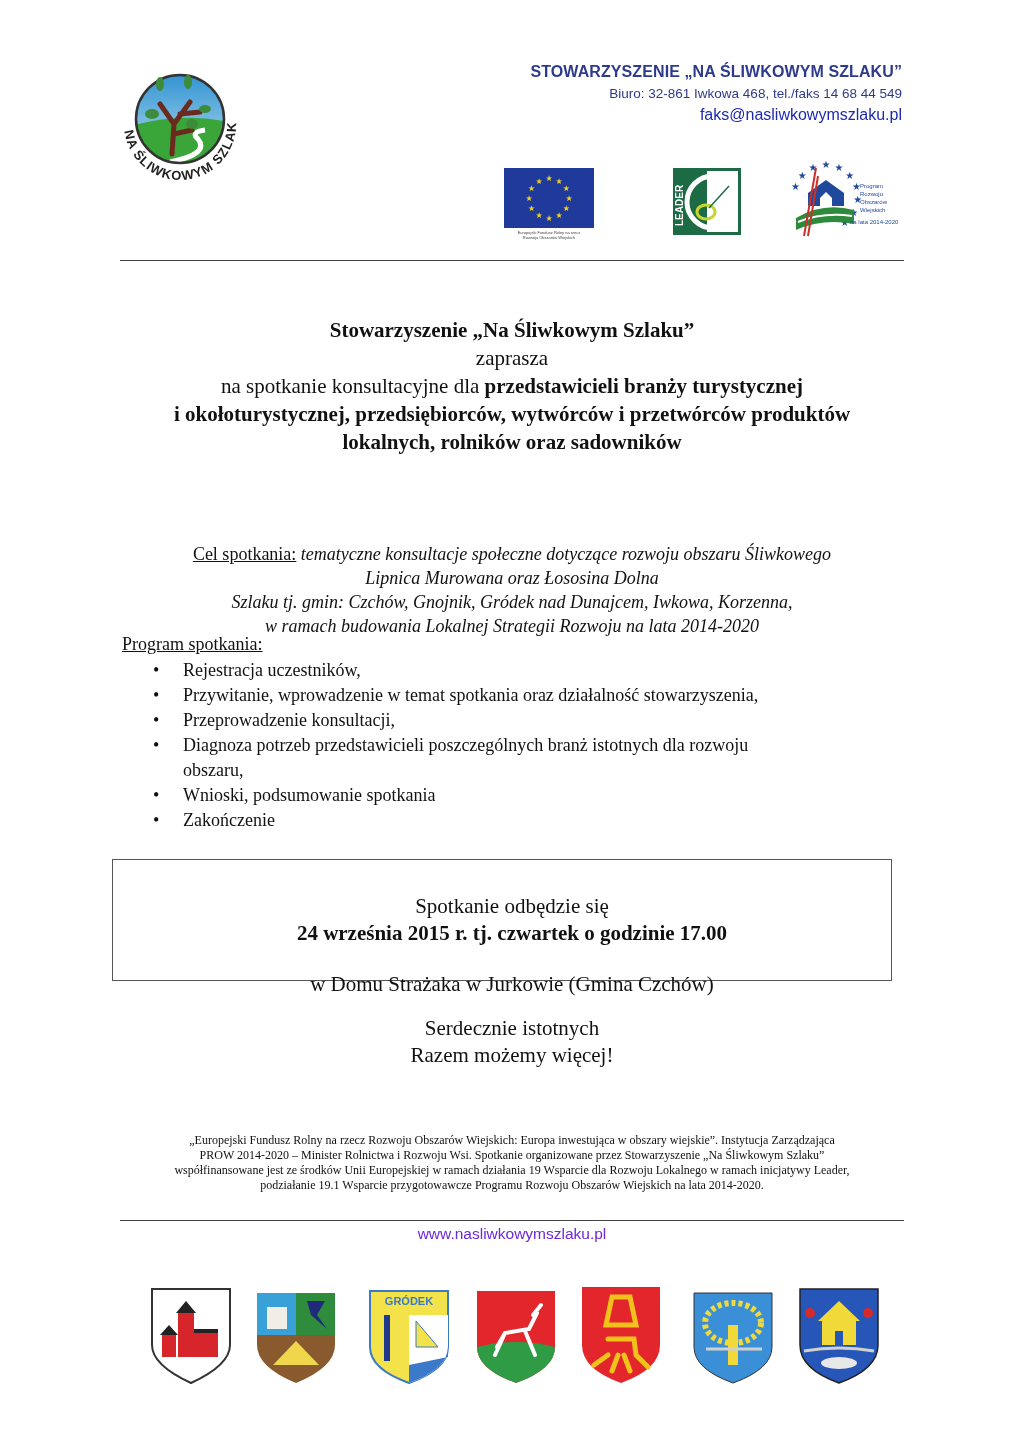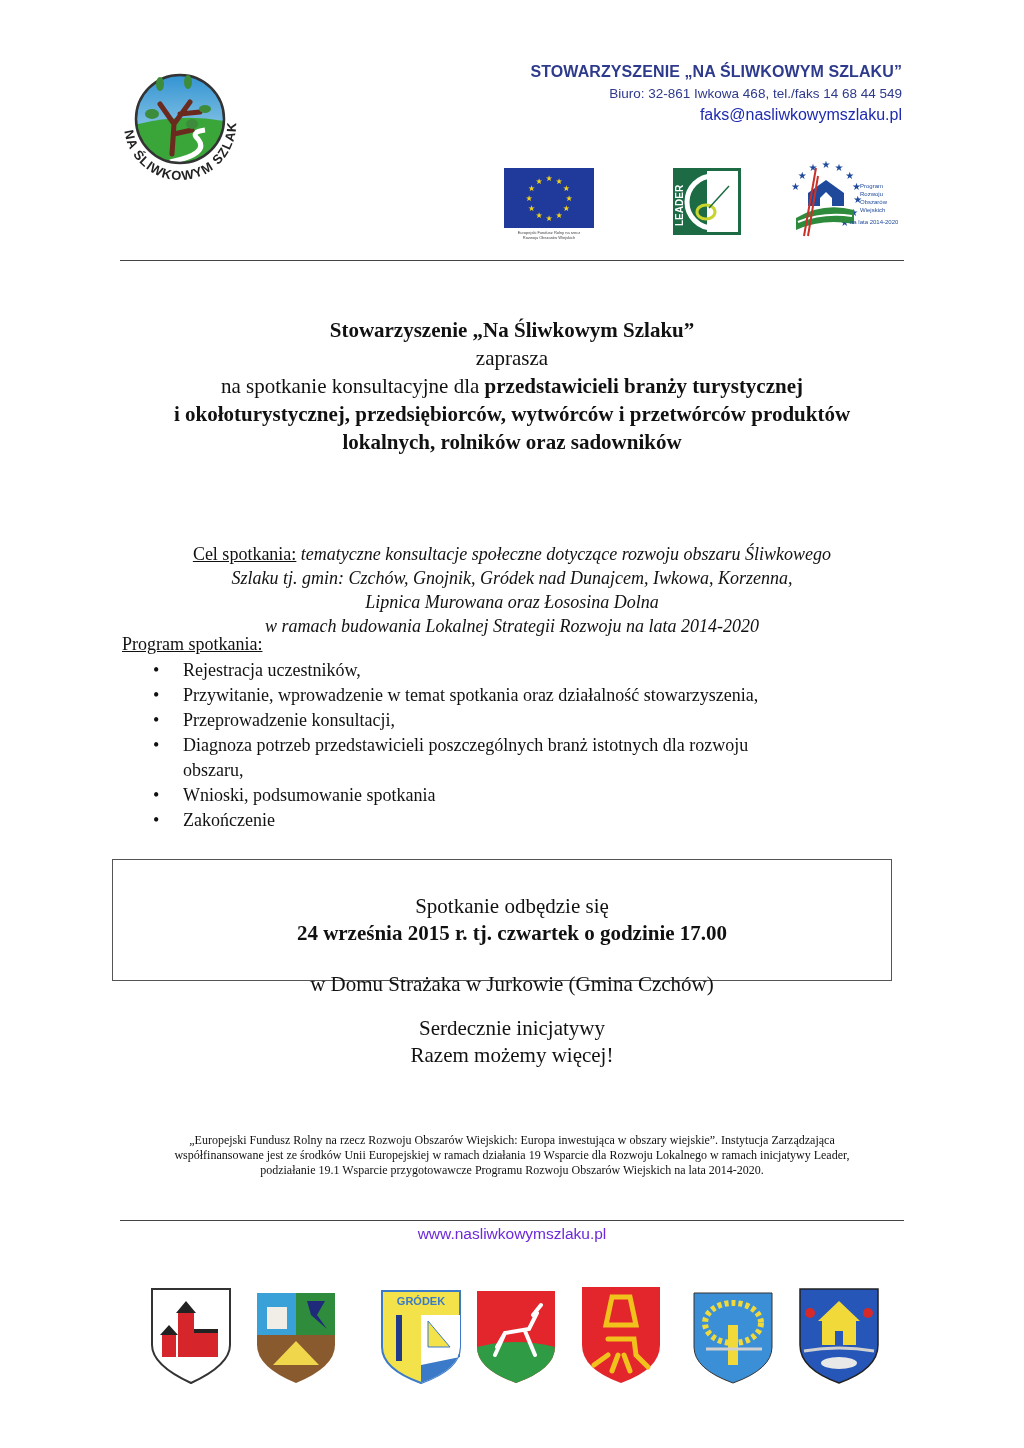--- a/index.html
+++ b/index.html
@@ -155,45 +155,46 @@
 <div class="abs hr" style="top:260px;"></div>
 
 <div class="abs center title1">Stowarzyszenie „Na Śliwkowym Szlaku”</div>
 <div class="abs center title2">zaprasza</div>
 <div class="abs center title3"><span>na spotkanie konsultacyjne dla </span><span class="t-bold">przedstawicieli branży turystycznej</span></div>
 <div class="abs center title4">i okołoturystycznej, przedsiębiorców, wytwórców i przetwórców produktów</div>
 <div class="abs center title5">lokalnych, rolników oraz sadowników</div>
 
 <div class="abs center cel" style="top:510px;margin-top:32px;">
   <div><span class="lbl">Cel spotkania:</span><span> tematyczne konsultacje społeczne dotyczące rozwoju obszaru Śliwkowego</span></div>
+  <div>Lipnica Murowana oraz Łososina Dolna</div>
   <div>Szlaku tj. gmin: Czchów, Gnojnik, Gródek nad Dunajcem, Iwkowa, Korzenna,</div>
-  <div>Lipnica Murowana oraz Łososina Dolna</div>
   <div>w ramach budowania Lokalnej Strategii Rozwoju na lata 2014-2020</div>
 </div>
 
 <div class="abs prog-title">Program spotkania:</div>
 <ul class="abs prog-list">
   <li><span class="bullet">•</span><span>Rejestracja uczestników,</span></li>
   <li><span class="bullet">•</span><span>Przywitanie, wprowadzenie w temat spotkania oraz działalność stowarzyszenia,</span></li>
   <li><span class="bullet">•</span><span>Przeprowadzenie konsultacji,</span></li>
   <li style="padding-right:60px;"><span class="bullet">•</span><span>Diagnoza potrzeb przedstawicieli poszczególnych branż istotnych dla rozwoju obszaru,</span></li>
   <li><span class="bullet">•</span><span>Wnioski, podsumowanie spotkania</span></li>
   <li><span class="bullet">•</span><span>Zakończenie</span></li>
 </ul>
 
 <div class="abs meet-box"></div>
 <div class="abs center meet1">Spotkanie odbędzie się</div>
 <div class="abs center meet2">24 września 2015 r. tj. czwartek o godzinie 17.00</div>
 <div class="abs center meet3">w Domu Strażaka w Jurkowie (Gmina Czchów)</div>
 
-<div class="abs center closing1">Serdecznie inicjatywy</div>
+<div class="abs center closing1">Serdecznie istotnych</div>
 <div class="abs center closing2">Razem możemy więcej!</div>
 
 <div class="abs footnote">
   <div>„Europejski Fundusz Rolny na rzecz Rozwoju Obszarów Wiejskich: Europa inwestująca w obszary wiejskie”. Instytucja Zarządzająca</div>
+  <div>PROW 2014-2020 – Minister Rolnictwa i Rozwoju Wsi. Spotkanie organizowane przez Stowarzyszenie „Na Śliwkowym Szlaku”</div>
   <div>współfinansowane jest ze środków Unii Europejskiej w ramach działania 19 Wsparcie dla Rozwoju Lokalnego w ramach inicjatywy Leader,</div>
   <div>podziałanie 19.1 Wsparcie przygotowawcze Programu Rozwoju Obszarów Wiejskich na  lata 2014-2020.</div>
 </div>
 
 <div class="abs hr" style="top:1220px;"></div>
 <div class="abs website">www.nasliwkowymszlaku.pl</div>
 
 <div class="abs crests">
 
   <div class="crest" style="left:10px;">
@@ -211,21 +212,21 @@
     <svg width="82" height="100" viewBox="0 0 82 100">
       <path d="M2 8 L80 8 L80 60 Q80 82 41 98 Q2 82 2 60 Z" fill="#8a5a2f"></path>
       <rect x="2" y="8" width="39" height="42" fill="#3aa0d8"></rect>
       <rect x="41" y="8" width="39" height="42" fill="#2f8c3c"></rect>
       <rect x="12" y="22" width="20" height="22" fill="#f0eee6"></rect>
       <path d="M52 16 L70 16 L62 30 L72 44 L56 30 Z" fill="#1f2a7a"></path>
       <path d="M18 80 L41 56 L64 80 Z" fill="#f0d64a"></path>
     </svg>
   </div>
 
-  <div class="crest" style="left:240px;text-align:center;">
+  <div class="crest" style="left:228px;text-align:center;">
     <svg width="82" height="100" viewBox="0 0 82 100">
       <path d="M2 6 L80 6 L80 62 Q80 84 41 98 Q2 84 2 62 Z" fill="#f3e24a" stroke="#3a7ac8" stroke-width="2"></path>
       <path d="M41 30 L80 30 L80 62 Q80 84 41 98 Z" fill="#ffffff"></path>
       <path d="M41 80 L80 72 L80 62 Q80 84 41 98 Z" fill="#3a7ac8"></path>
       <rect x="16" y="30" width="6" height="46" fill="#1f3a8a"></rect>
       <path d="M48 36 L70 62 L48 62 Z" fill="#f3e24a" stroke="#3a7ac8"></path>
       <text x="41" y="20" text-anchor="middle" font-family="Liberation Sans, sans-serif" font-size="11" font-weight="bold" fill="#3a7ac8">GRÓDEK</text>
     </svg>
   </div>
 

